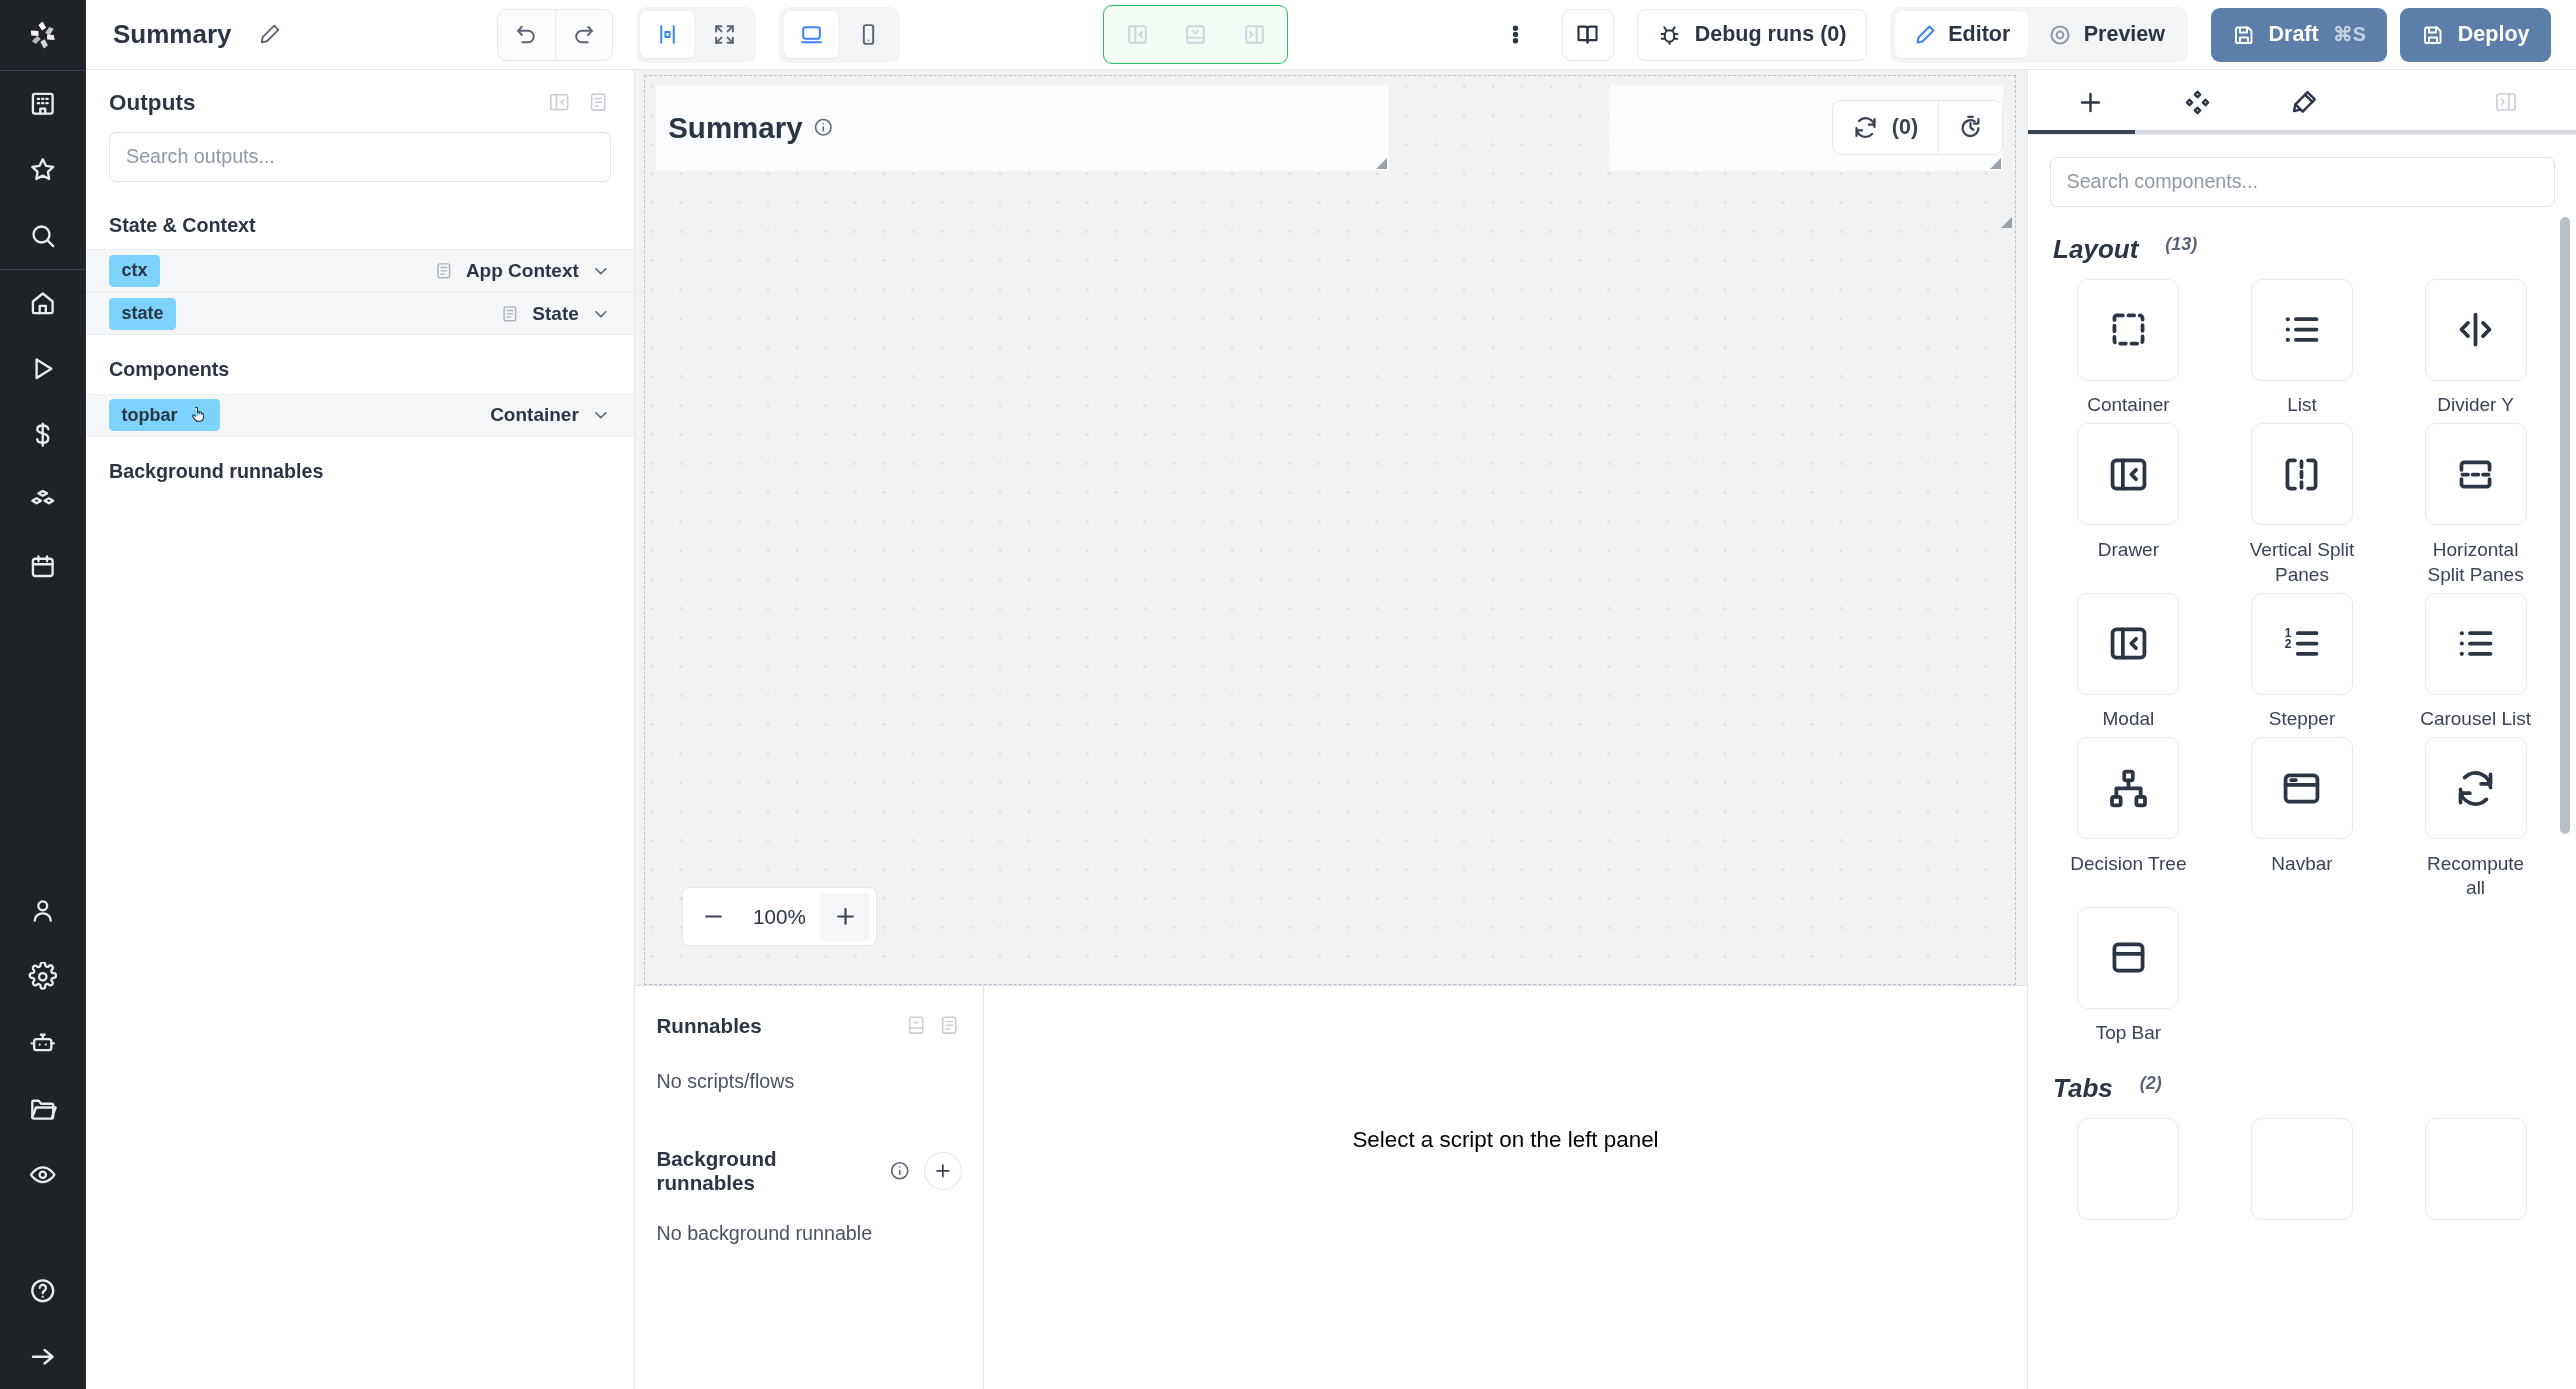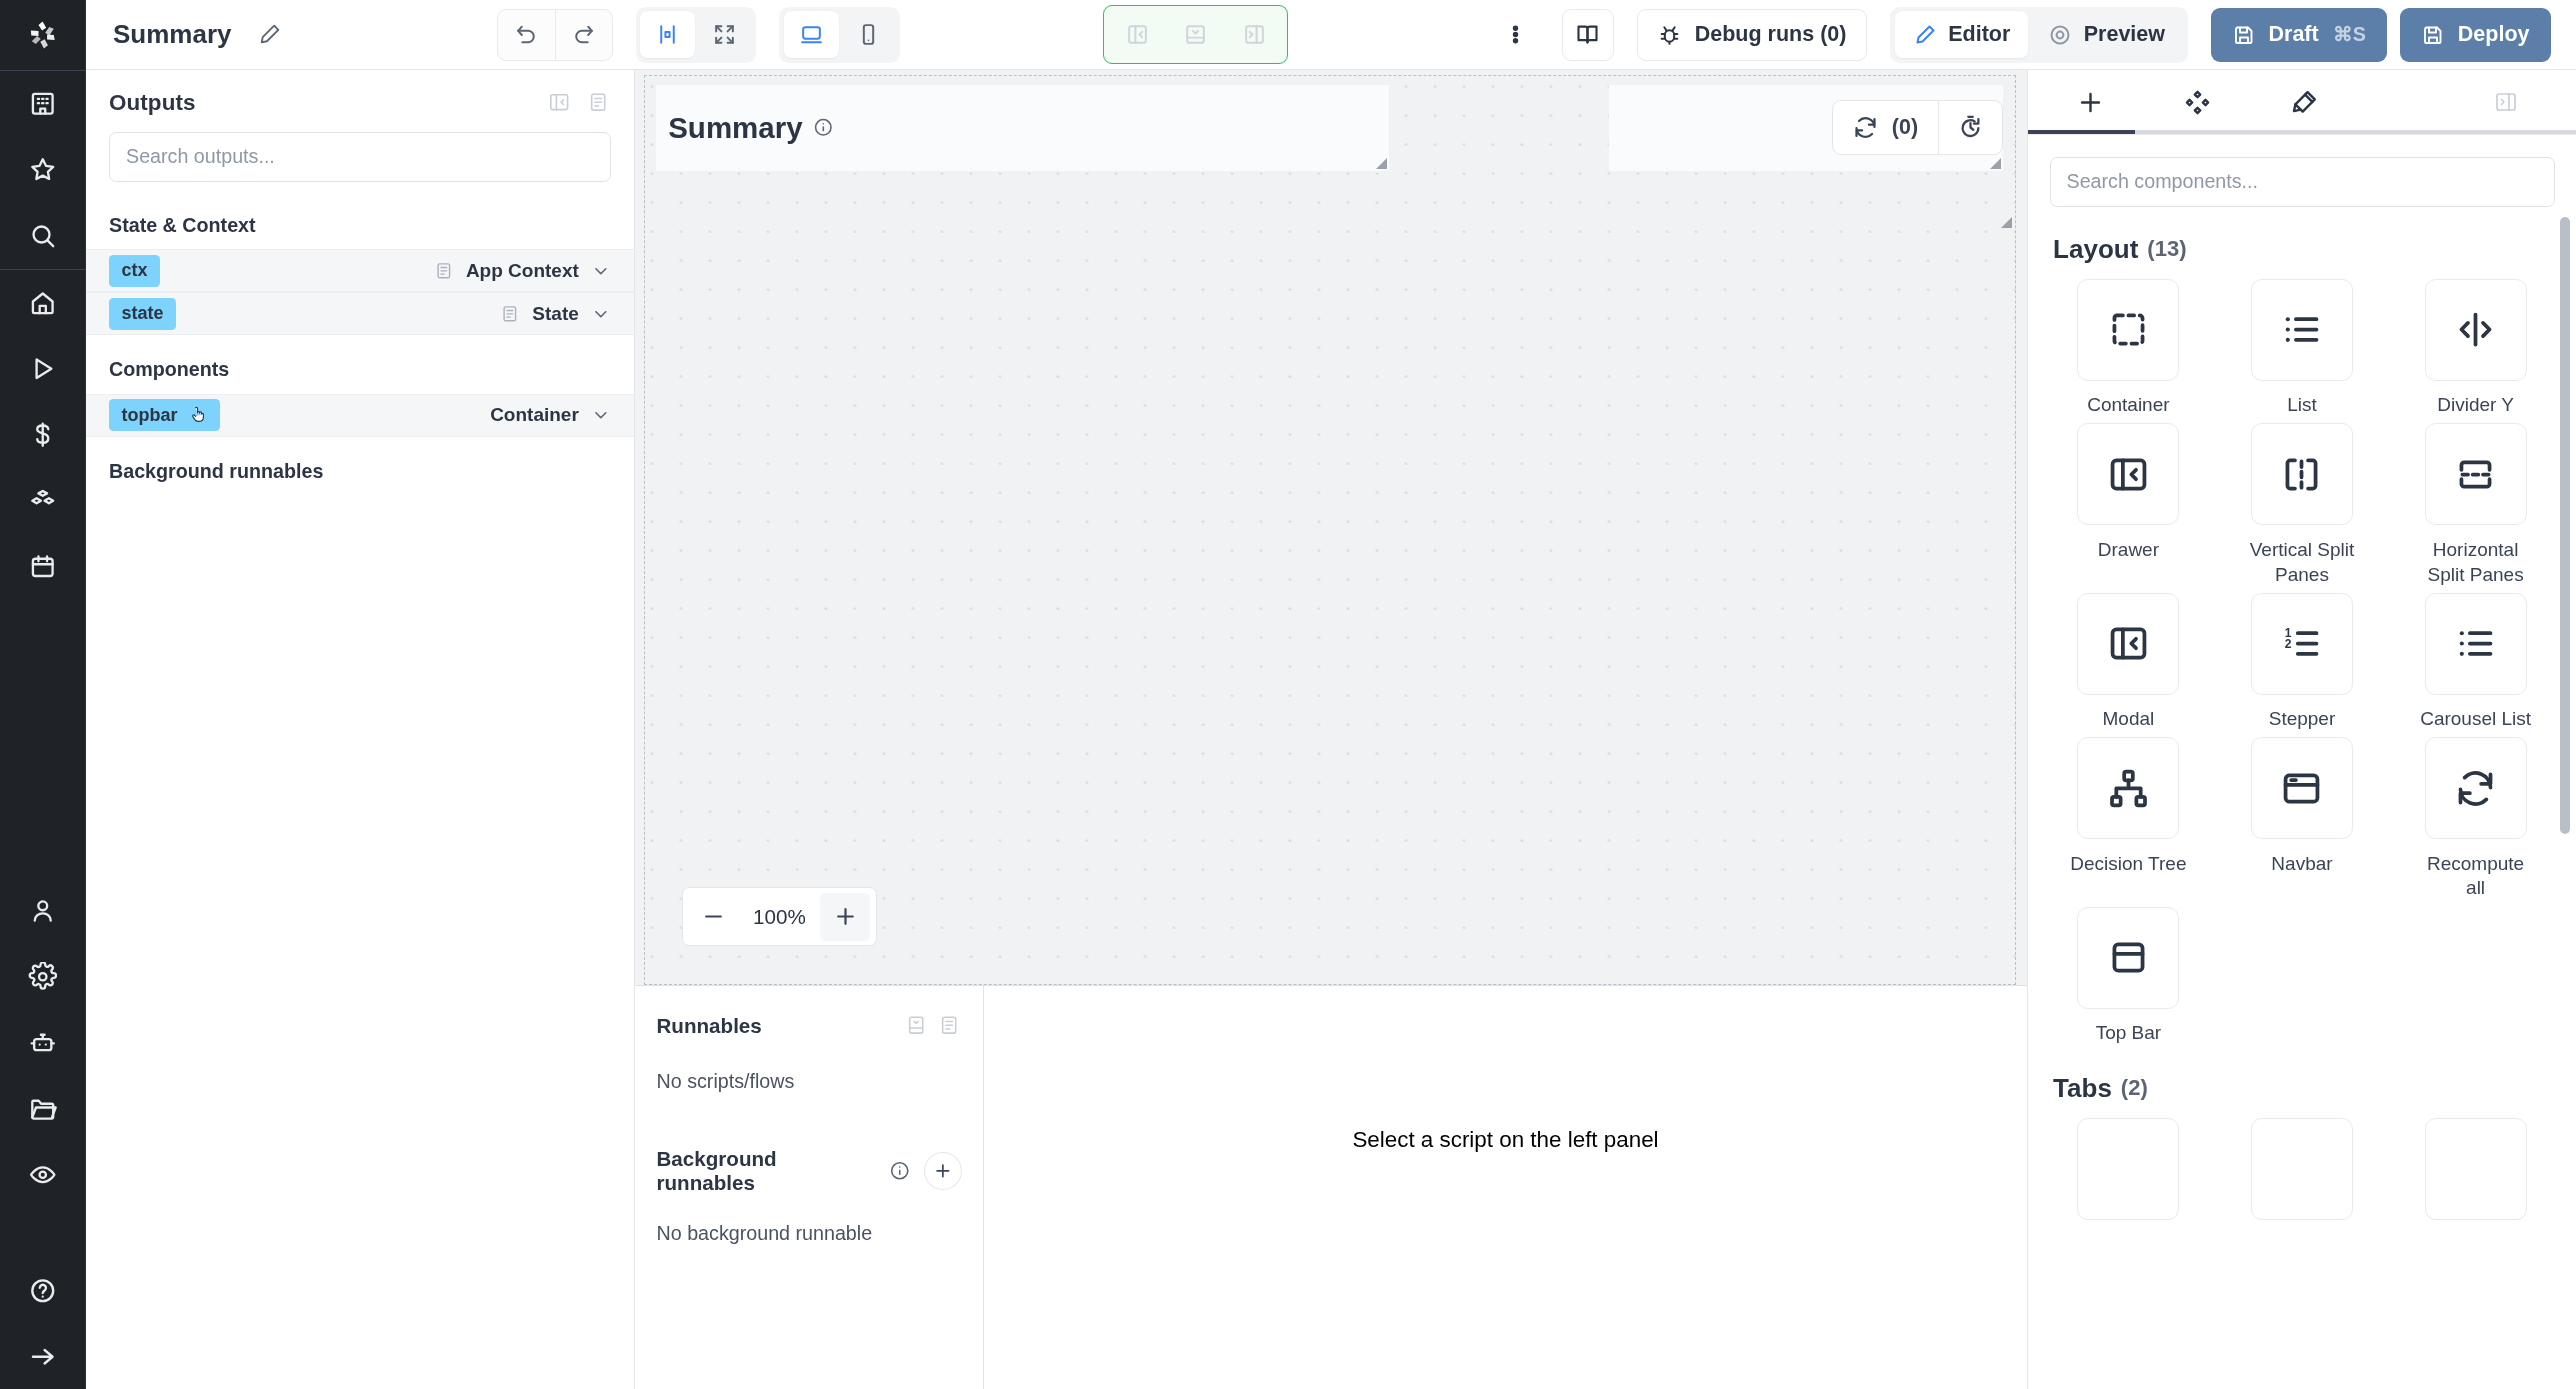--- a/index.html
+++ b/index.html
@@ -155,23 +155,23 @@
     width: 107px; height: 64px; display: flex; align-items: center; justify-content: center; cursor: pointer;
   }
   .rp-tab svg { width: 29px; height: 29px; stroke: #2b3544; stroke-width: 2; fill:none;
     stroke-linecap: round; stroke-linejoin: round;}
   .rp-tab-right { margin-left: auto; margin-right: 7.2px; }
   .rp-tab-right svg { width: 24px; height: 24px; stroke: #c9ced6; stroke-width: 1.7; }
   .rp-underline { position: absolute; left: 0; bottom: 0; height: 4.5px; width: 100%; background:#d6dae0; }
   .rp-underline-active { position: absolute; left: 0; bottom: 0; height: 4.5px; width: 107px; background:#3b4456; }
   .rp-body { flex: 1 1 auto; overflow: hidden; padding: 0 21.5px; position: relative; border-top:0.9px solid #e8eaed;}
   .rp-search-wrap { padding: 21.5px 0 0 0; }
-  .group-title { display: flex; align-items: center; gap: 9px; padding: 27px 3.6px 7.2px 3.6px; }
+  .group-title { display: flex; align-items: flex-start; gap: 27px; padding: 27px 3.6px 7.2px 3.6px; font-style: italic; }
   .group-name { font-size: 26px; font-weight: 700; color: #2b3544; }
-  .group-count { font-size: 22px; font-weight: 600; color: #5c6573; }
+  .group-count { font-size: 18px; font-weight: 600; color: #5c6573; }
   .comp-grid { display: grid; grid-template-columns: repeat(3, 1fr); column-gap: 23px; row-gap: 5.4px; padding: 7.2px 3.6px 0 3.6px;}
   .comp-cell { display: flex; flex-direction: column; align-items: center; cursor: pointer; }
   .comp-tile {
     width: 102px; height: 102px; border: 0.9px solid #e7e9ed; border-radius: 10.7px;
     display:flex; align-items:center; justify-content:center; background:#fff;
   }
   .comp-tile svg { width: 45px; height: 45px; stroke: #2b3544; stroke-width: 2; fill:none;
     stroke-linecap: round; stroke-linejoin: round; }
   .comp-label {
     font-size: 19px; color: #3b4456; text-align: center; margin-top: 12.5px; line-height: 1.3;

